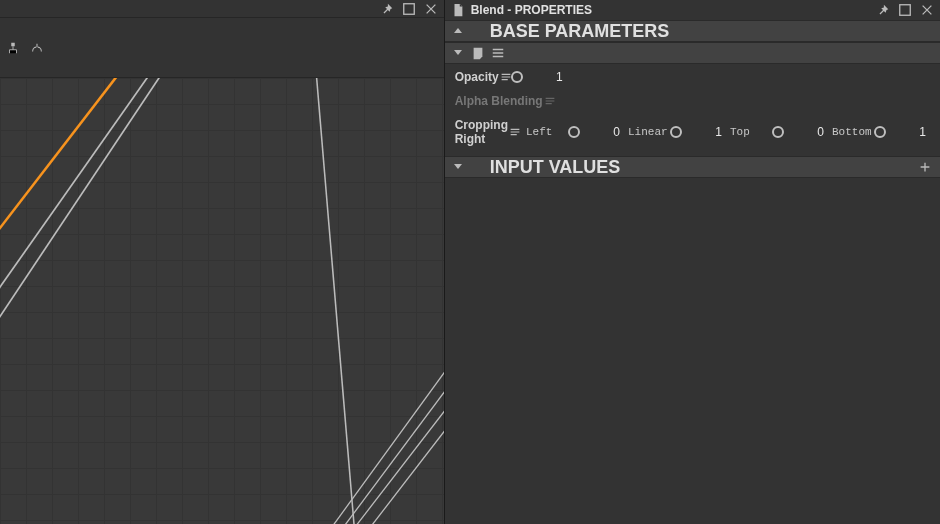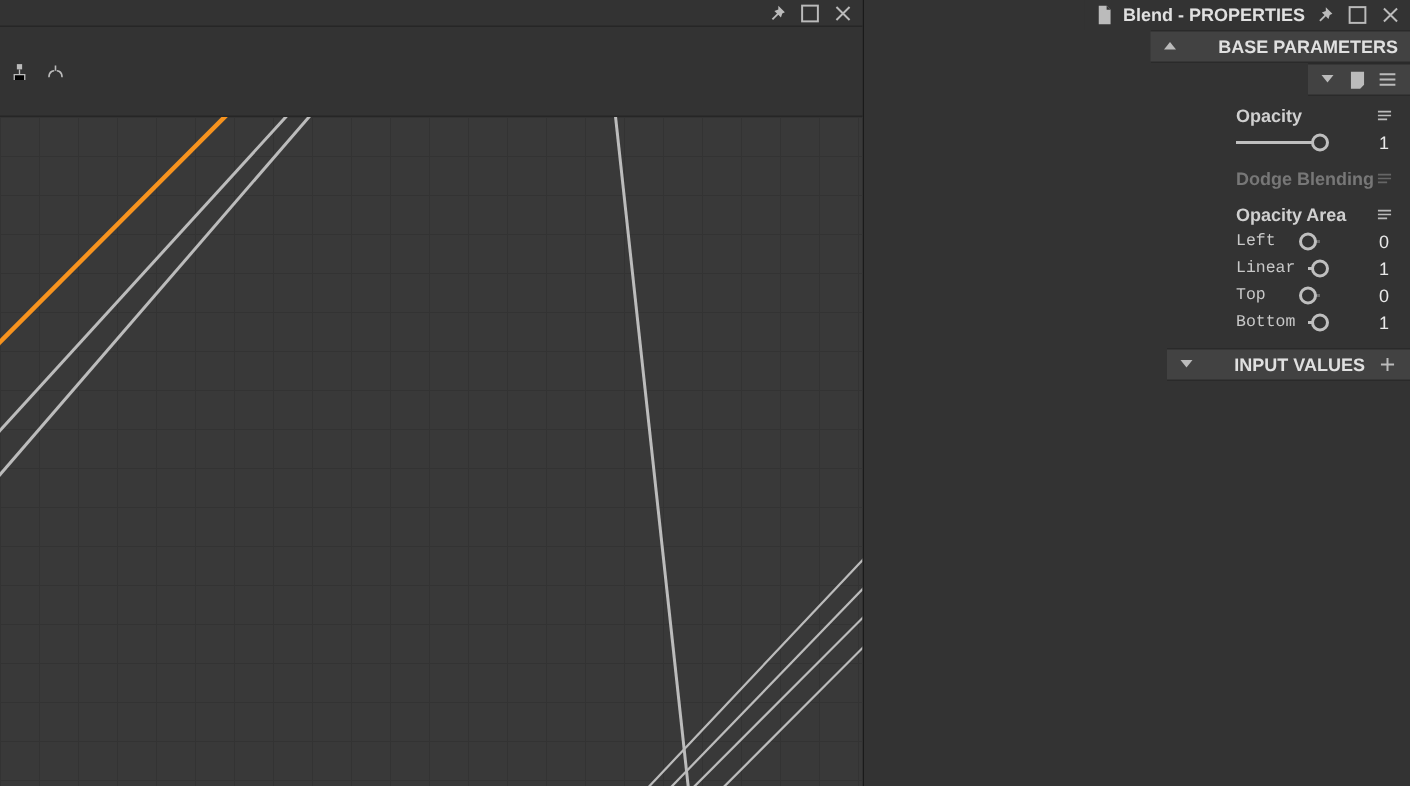--- a/index.html
+++ b/index.html
@@ -15,34 +15,34 @@
     content: "";
     position: absolute; inset: 0;
     background-image:
       linear-gradient(#333333 1px, transparent 1px),
       linear-gradient(90deg, #333333 1px, transparent 1px);
     background-size: 26px 26px;
   }
   .graph-svg { position: absolute; inset: 0; width: 100%; height: 100%; }
   
   
-  .right-pane { flex: 1; height: 524px; background: #333333; display: flex; flex-direction: column; align-items: flex-end; }
+  .right-pane { flex: 1; height: 524px; background: #333333; display: flex; flex-direction: column; }
   .panel-title { height: 20px; background: #333333; display: flex; align-items: center; padding: 0 6px; gap: 6px; font-weight: bold; color: #e0e0e0; }
   .panel-title .title-text { flex: 1; font-size: 12px; }
   .panel-title .title-icons { display: flex; gap: 8px; align-items: center; }
   
   .section-header { height: 22px; background: #424242; display: flex; align-items: center; padding: 0 8px; gap: 8px; border-top: 1px solid #2a2a2a; border-bottom: 1px solid #2a2a2a; }
   .section-header .chev { width: 10px; color: #bbbbbb; }
   .section-header.collapsed .chev svg { transform: rotate(-90deg); }
-  .section-header .label { font-weight: bold; color: #e0e0e0; flex: 1; font-size: 12px; padding-left: 19px; }
+  .section-header .label { font-weight: bold; color: #e0e0e0; flex: 1; font-size: 18px; padding-left: 19px; }
   .section-header .right-icons { display: flex; gap: 6px; align-items: center; }
   
   .section-body { padding: 6px 10px 10px 10px; display: flex; flex-direction: column; gap: 10px; }
   
-  .param-row { display: flex; flex-direction: column; gap: 4px; }
+  .param-row { display: flex; flex-direction: row; gap: 4px; }
   .param-title-row { display: flex; align-items: center; }
   .param-title-row .ptitle { font-weight: bold; color: #d0d0d0; flex: 1; font-size: 12px; }
   .param-title-row.dimmed .ptitle { color: #777777; }
   .param-menu-icon { color: #a0a0a0; }
   
   .slider-row { display: flex; align-items: center; gap: 10px; }
   .slider-row .sublabel { width: 38px; color: #c8c8c8; font-size: 11px; font-family: Liberation Mono, monospace; }
   .slider { position: relative; flex: 1; height: 14px; }
   .slider-track { position: absolute; left: 0; right: 0; top: 50%; height: 2px; background: #666666; transform: translateY(-50%); }
   .slider-fill  { position: absolute; left: 0; top: 50%; height: 2px; background: #bfbfbf; transform: translateY(-50%); }
@@ -182,32 +182,32 @@
             <div class="slider-fill" style="width: 100%;"></div>
             <div class="slider-thumb" style="left: 100%;"></div>
         </div>
         <div class="slider-value">1</div>
       </div>
     </div>
 
 
     <div class="param-row">
       <div class="param-title-row dimmed">
-        <span class="ptitle">Dodge Blending</span>
+        <span class="ptitle">Alpha Blending</span>
         <span class="ico param-menu-icon" style="color:#666">
             <svg viewBox="0 0 16 16">
               <path stroke="currentColor" stroke-width="1.3" d="M3 5h10M3 8h10M3 11h7"></path>
             </svg>
           </span>
       </div>
     </div>
 
     <div class="param-row">
       <div class="param-title-row">
-        <span class="ptitle">Opacity Area</span>
+        <span class="ptitle">Cropping Right</span>
         <span class="ico param-menu-icon">
             <svg viewBox="0 0 16 16">
               <path stroke="currentColor" stroke-width="1.3" d="M3 5h10M3 8h10M3 11h7"></path>
             </svg>
           </span>
       </div>
 
       <div class="slider-row">
         <span class="sublabel">Left</span>
         <div class="slider">

